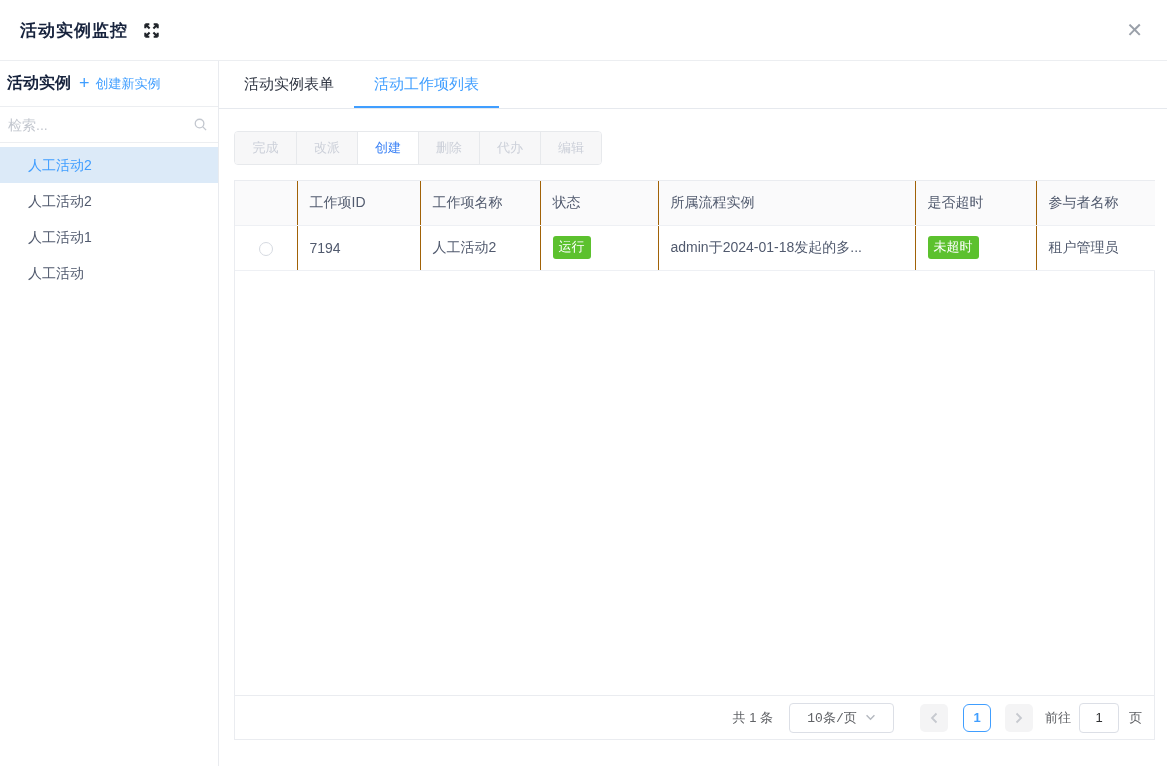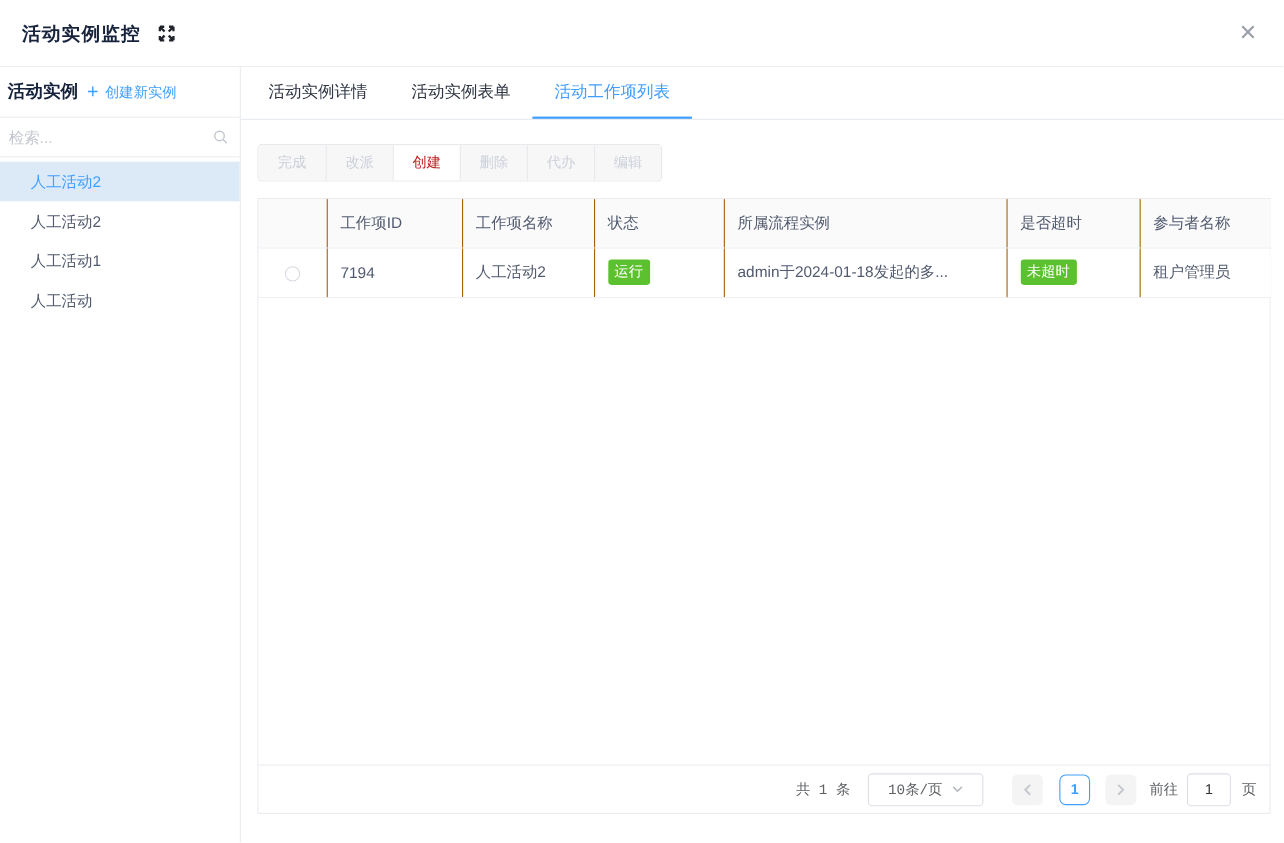--- a/index.html
+++ b/index.html
@@ -41,21 +41,21 @@
     border-bottom:2px solid transparent; }
   .tab:first-child { padding-left:0; }
   .tab.active { color:#409eff; border-bottom-color:#409eff; }
 
   .content { flex:1; display:flex; flex-direction:column; padding:0 12px 26px 15px; min-height:0; }
 
   
   .toolbar { margin-top:22px; }
   .btn-group { display:inline-flex; border:1px solid #e7e9ec; border-radius:4px; overflow:hidden; }
   .tb-btn { width:61px; height:32px; font-size:13px; font-family:inherit; border:none; cursor:pointer;
-    background:#fff; color:#b91c1c; }
+    background:#fff; color:#3b82f6; }
   .tb-btn + .tb-btn { border-left:1px solid #e7e9ec; }
   .tb-btn.disabled { background:#f7f7f8; color:#ccd0d9; cursor:not-allowed; }
 
   
   .grid-box { margin-top:15px; border:1px solid #eaecf0; flex:1; display:flex; flex-direction:column; min-height:0; }
   table { border-collapse:collapse; width:100%; table-layout:fixed; }
   th,td { text-align:left; padding:0 12px; font-weight:normal; font-size:14px; color:#515a6e;
     border-right:1px solid #a16207; border-bottom:1px solid #eef0f4; overflow:hidden; white-space:nowrap; }
   th:last-child, td:last-child { border-right:none; }
   thead th { height:44px; background:#fafafb; }
@@ -71,21 +71,21 @@
   .radio { display:inline-block; width:14px; height:14px; border:1px solid #d6dae1; border-radius:50%;
     background:#fff; vertical-align:middle; cursor:pointer; }
   .badge { display:inline-block; padding:3px 6px; border-radius:3px; background:#5cc12e; color:#fff;
     font-size:13px; line-height:1.3; }
 
   .grid-spacer { flex:1; background:#fff; }
 
   
   .pager { height:44px; flex:0 0 44px; border-top:1px solid #eaecf0; display:flex; align-items:center;
     justify-content:flex-end; padding-right:12px; font-size:13px; color:#606266; }
-  .pg-total { margin-right:16px;font-family:Liberation Mono, monospace; }
+  .pg-total { margin-right:16px; }
   .pg-size { width:105px; height:30px; border:1px solid #dcdfe6; border-radius:4px; display:flex;
     align-items:center; justify-content:center; gap:8px; cursor:pointer; margin-right:26px; color:#606266;font-family:Liberation Mono, monospace; }
   .pg-btn { width:28px; height:28px; border-radius:5px; background:#f4f4f5; border:none;
     display:flex; align-items:center; justify-content:center; cursor:pointer; }
   .pg-prev { margin-right:15px; }
   .pg-next { margin-left:14px; margin-right:12px; }
   .pg-page { width:28px; height:28px; border-radius:6px; background:#fff; border:1px solid #409eff;
     color:#409eff; font-weight:bold; font-size:13px; display:flex; align-items:center; justify-content:center;
     cursor:pointer; }
   .pg-goto-label { margin-right:8px; }
@@ -134,21 +134,20 @@
         <div class="sb-item selected">人工活动2</div>
         <div class="sb-item">人工活动2</div>
         <div class="sb-item">人工活动1</div>
         <div class="sb-item">人工活动</div>
       </div>
     </div>
 
     <div class="main">
 
       <div class="tabbar">
-        <div class="tab">活动实例详情</div>
         <div class="tab">活动实例表单</div>
         <div class="tab active">活动工作项列表</div>
       </div>
 
       <div class="content">
 
         <div class="toolbar">
           <div class="btn-group">
             <button class="tb-btn disabled">完成</button>
             <button class="tb-btn disabled">改派</button>

